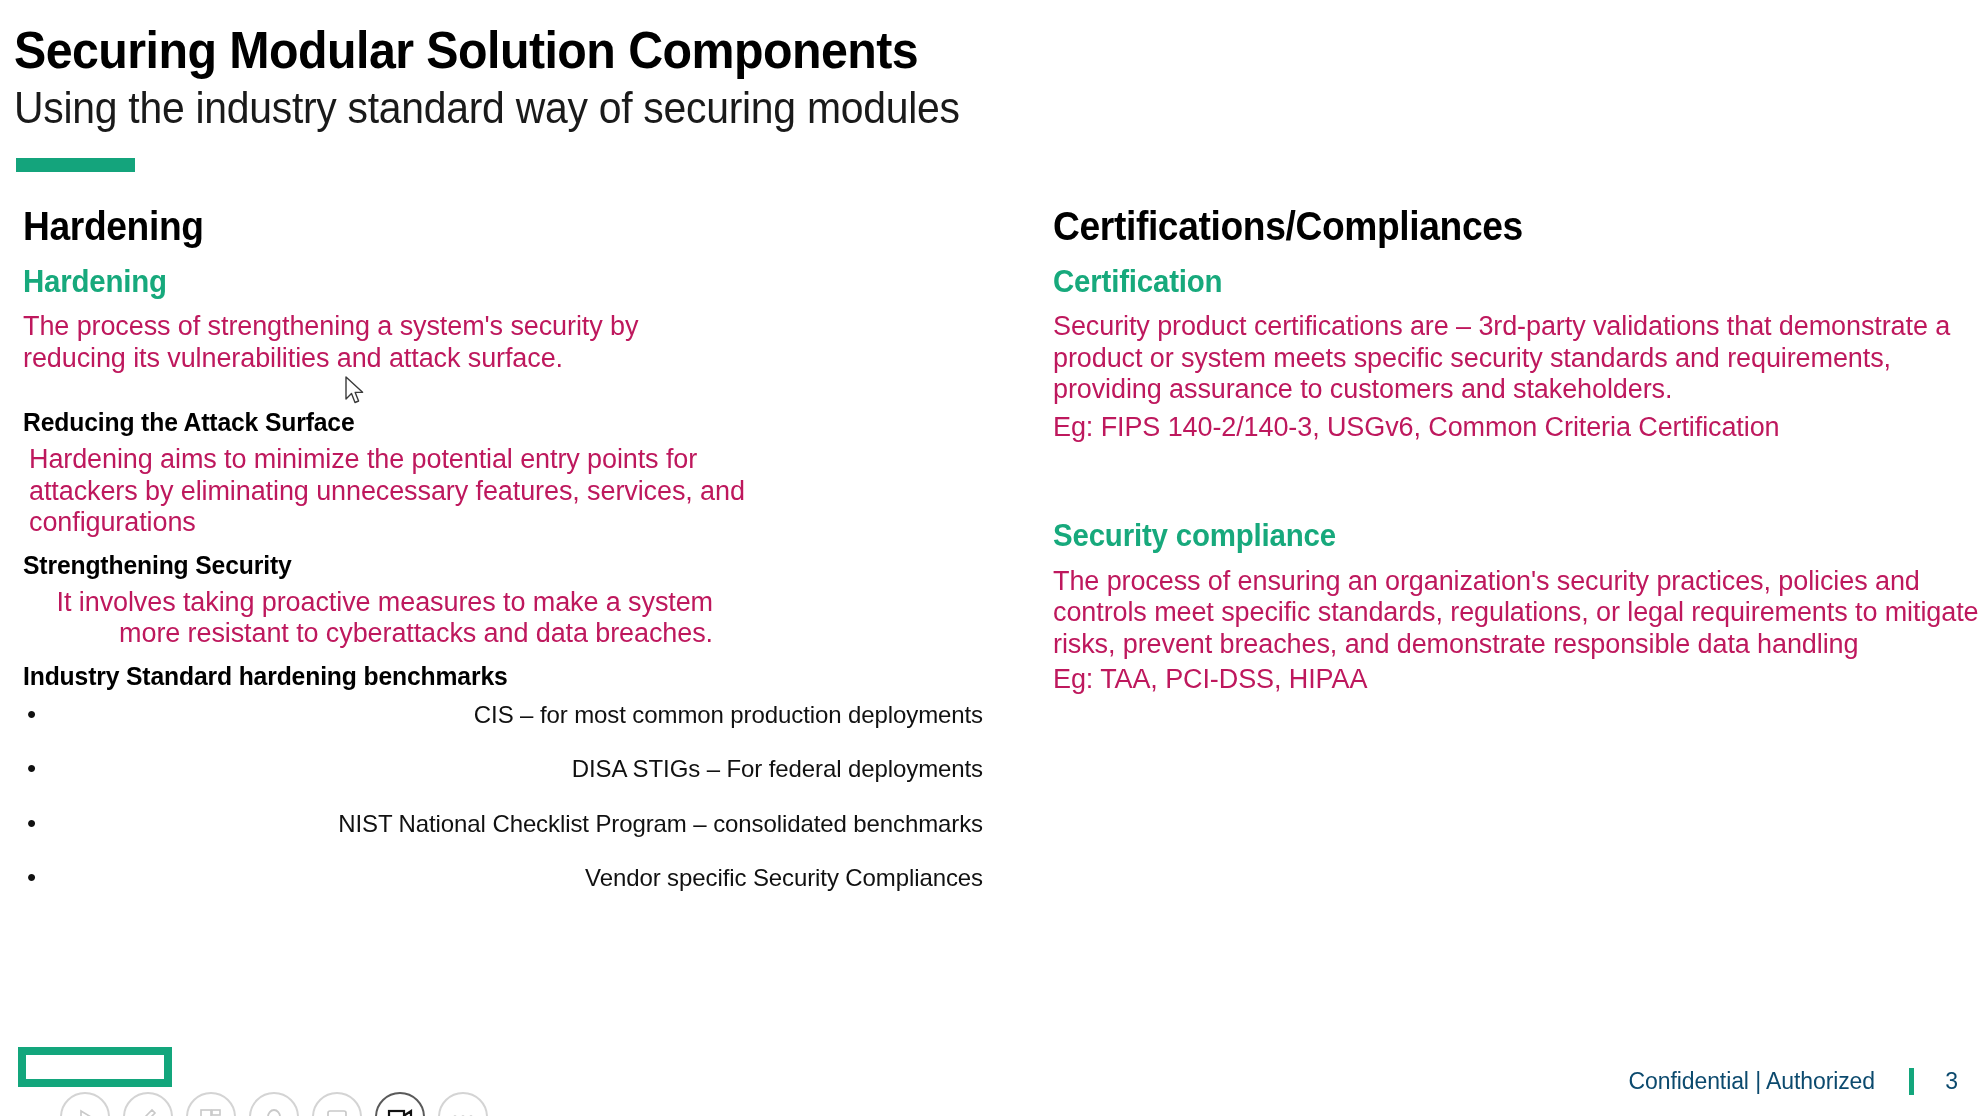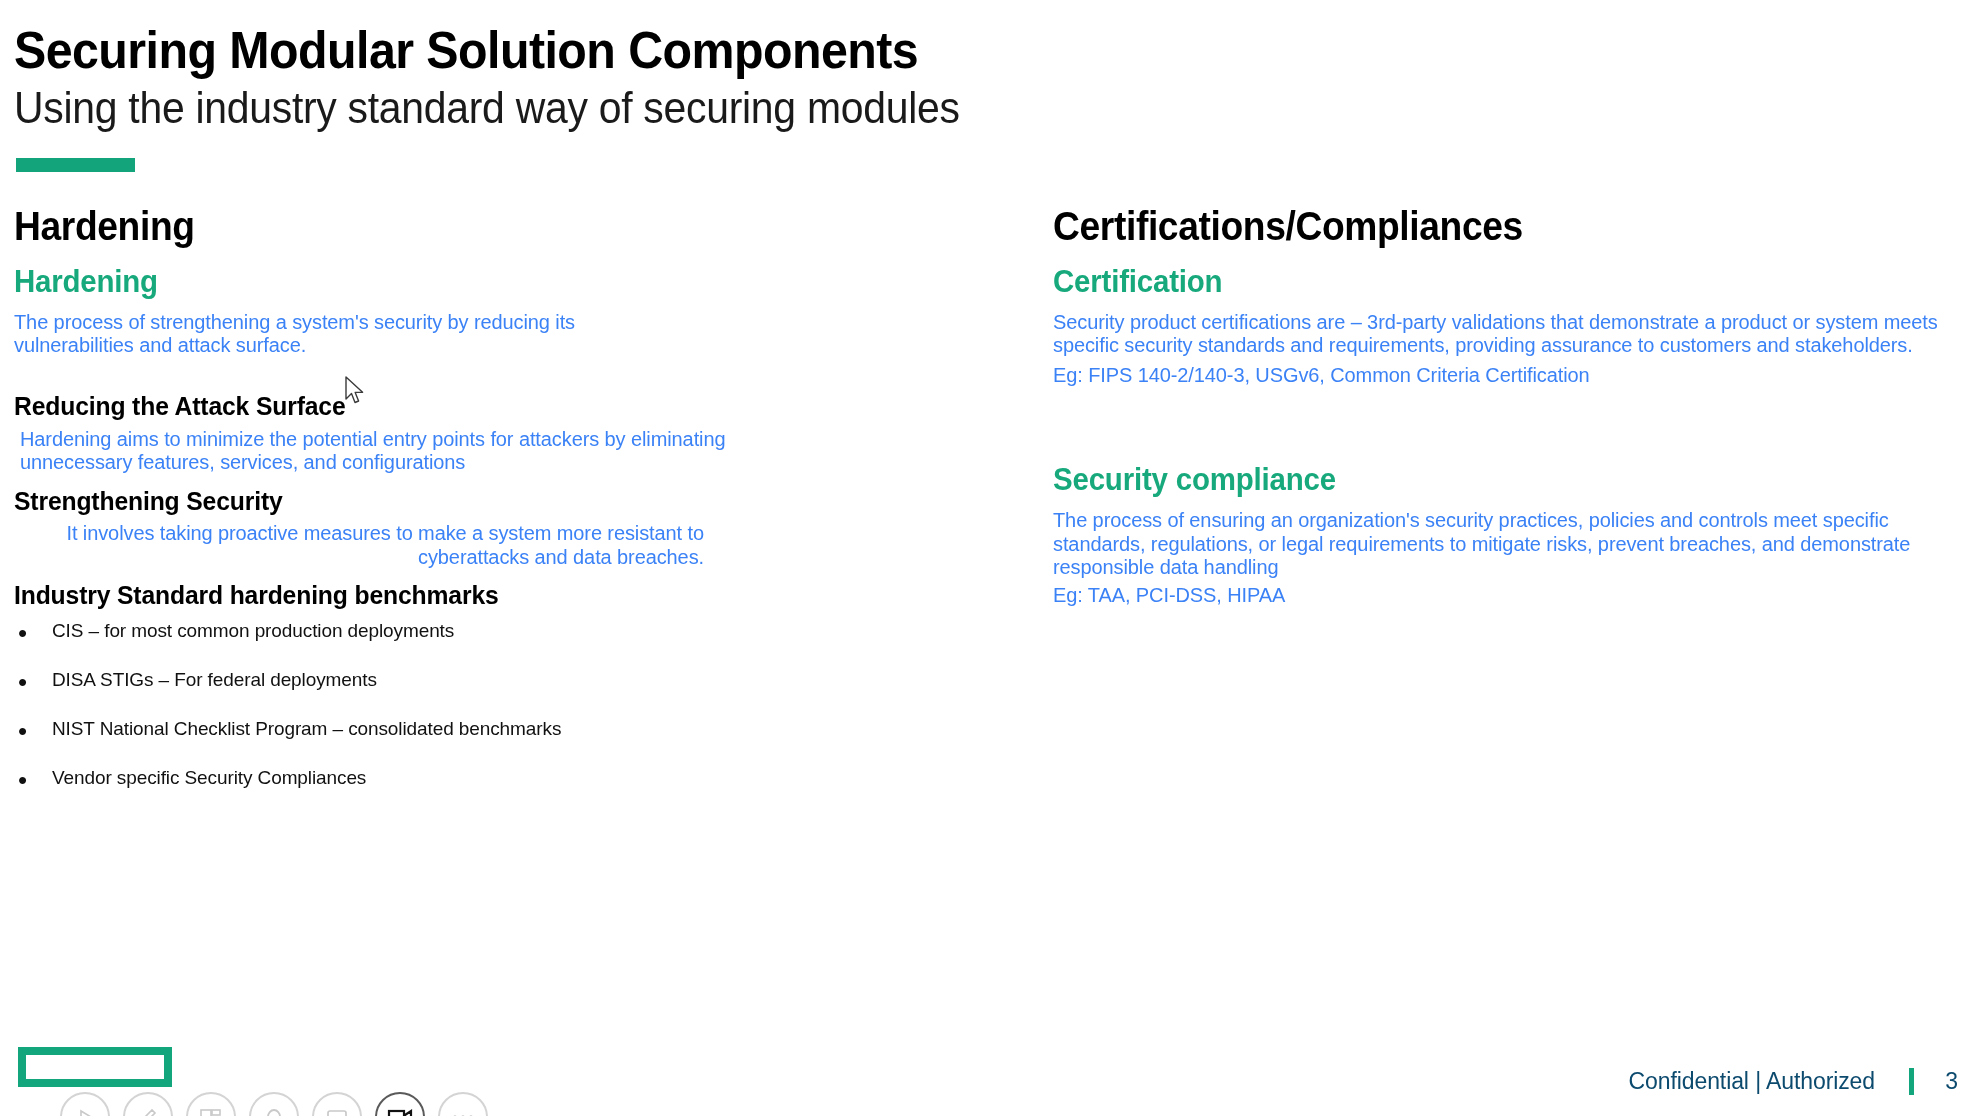--- a/index.html
+++ b/index.html
@@ -59,21 +59,21 @@
     width: 119px;
     height: 14px;
     background: #14a47c;
   }
 
   
   .col {
     position: absolute;
     top: 205px;
   }
-  .col-left  { left: 14px;   width: 960px; }
+  .col-left  { left: 23px;   width: 960px; }
   .col-right { left: 1053px; width: 930px; }
 
   .col-heading {
     font-size: 40px;
     font-weight: 700;
     letter-spacing: -0.4px;
     line-height: 1.05;
     transform: scaleX(0.93);
     transform-origin: left top;
     white-space: nowrap;
@@ -96,47 +96,48 @@
     font-weight: 700;
     letter-spacing: -0.15px;
     line-height: 1.15;
     color: #000;
     transform: scaleX(0.95);
     transform-origin: left top;
     white-space: nowrap;
     margin: 0 0 6px 0;
   }
   .body-text {
-    font-size: 20px;
+    font-size: 27px;
     font-weight: 400;
     line-height: 1.17;
     letter-spacing: -0.1px;
-    color: #3b82f6;
+    color: #be185d;
     margin: 0;
   }
   .body-text.narrow { max-width: 930px; }
 
   .gap-lg { height: 34px; }
   .gap-sm { height: 12px; }
   .gap-xl { height: 76px; }
 
   
   .bullets {
     list-style: none;
     margin: 10px 0 0 0;
     padding: 0;
   }
   .bullets li {
     position: relative;
     padding-left: 38px;
-    font-size: 19px;
+    font-size: 24px;
     line-height: 1.1;
     letter-spacing: -0.1px;
     color: #111;
     margin-bottom: 28px;
+    text-align: right;
   }
   .bullets li::before {
     content: "\2022";
     position: absolute;
     left: 4px;
     top: -2px;
     font-size: 26px;
     color: #111;
   }
 

